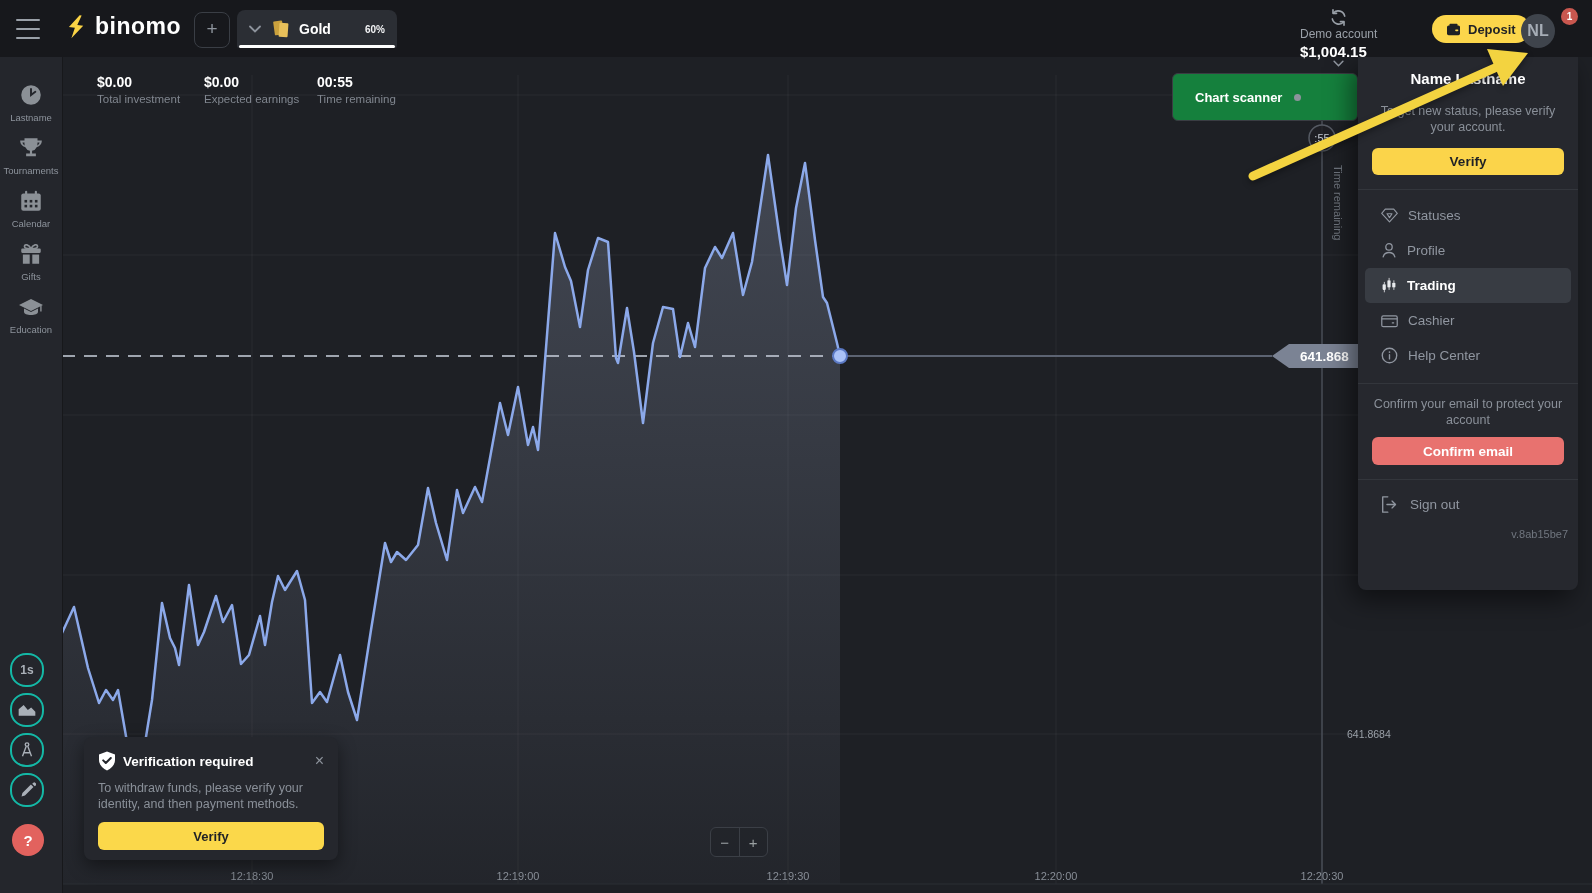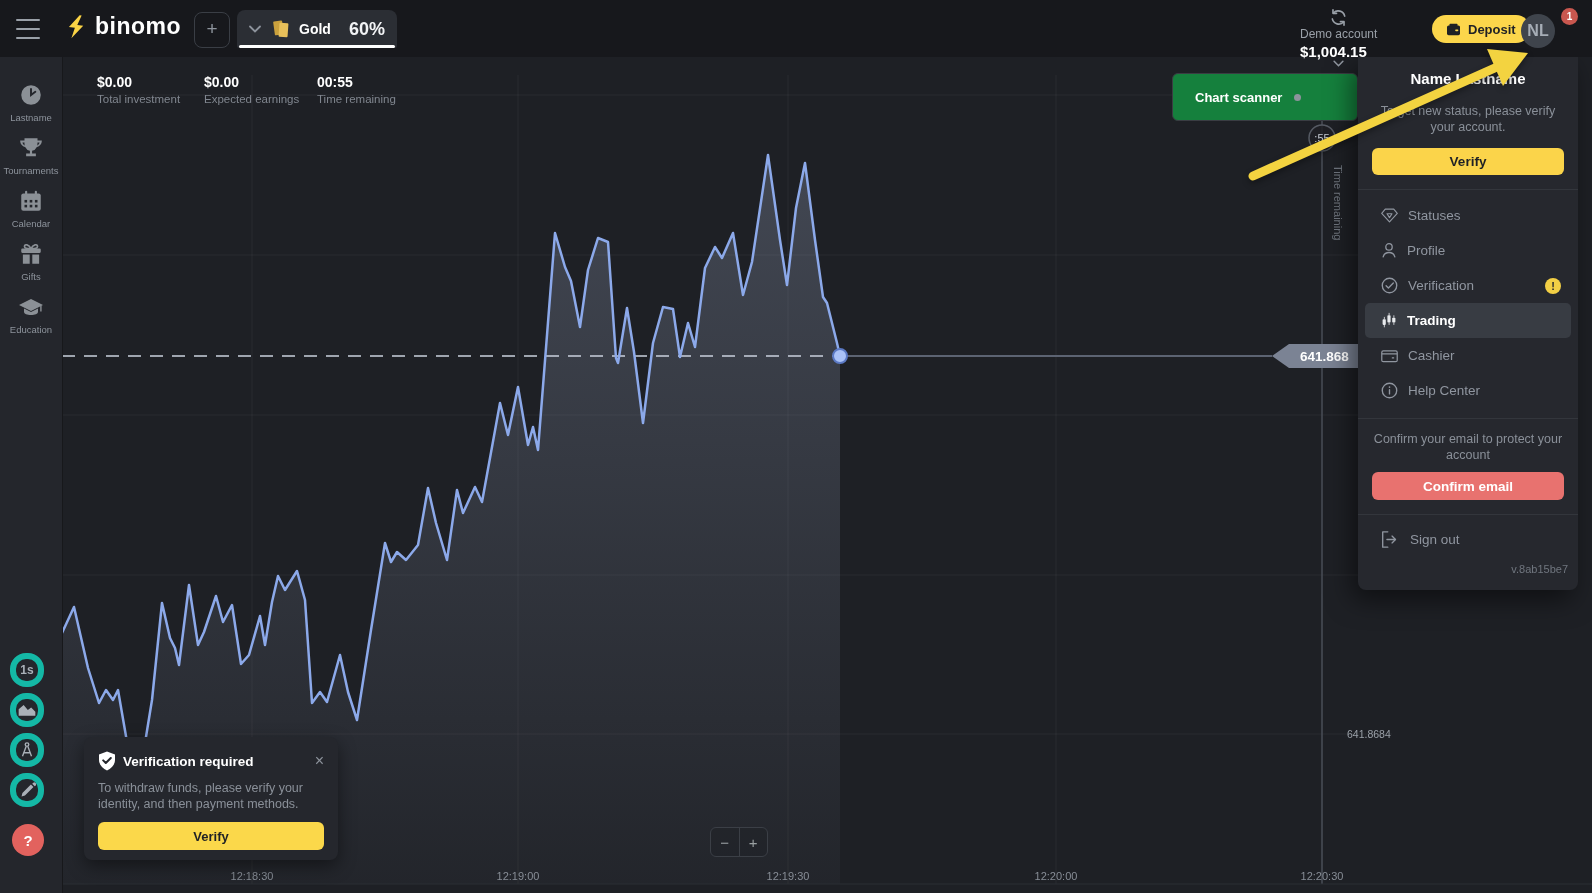--- a/index.html
+++ b/index.html
@@ -13,36 +13,36 @@
   #hamburger{left:16px;top:19px;width:24px;height:20px;display:flex;flex-direction:column;justify-content:space-between;cursor:pointer;}
   #hamburger span{display:block;height:2px;background:#9aa0a8;border-radius:1px;}
   #logo{left:66px;top:13px;display:flex;align-items:center;gap:7px;}
   #logo .word{font-size:23px;font-weight:bold;letter-spacing:.5px;color:#fff;}
   #plus-btn{left:194px;top:12px;width:34px;height:34px;border:1px solid #3a3e45;border-radius:8px;
             color:#8d939c;font-size:19px;line-height:32px;text-align:center;cursor:pointer;}
   #asset-tab{left:237px;top:10px;width:160px;height:38px;background:#2b2e34;border-radius:8px 8px 2px 2px;
              display:flex;align-items:center;padding:0 12px;box-sizing:border-box;cursor:pointer;}
   #asset-tab .underline{position:absolute;left:2px;right:2px;bottom:0;height:3px;background:#fff;border-radius:2px;}
   #asset-name{font-size:14px;font-weight:bold;color:#fff;margin-left:8px;}
-  #asset-payout{font-size:18px;font-weight:bold;color:#f2f3f5;margin-left:auto;}
+  #asset-payout{font-size:10px;font-weight:bold;color:#f2f3f5;margin-left:auto;}
   #account{left:1300px;top:8px;display:flex;align-items:center;cursor:pointer;flex-direction:column;}
   #account .lbl{font-size:12px;color:#9aa0a8;}
   #account .bal{font-size:15px;font-weight:bold;color:#fff;margin-top:2px;}
   #deposit-btn{left:1432px;top:15px;height:28px;padding:0 14px;background:#fcd64b;border-radius:15px;
                display:flex;align-items:center;gap:7px;color:#1f2125;font-size:13px;font-weight:bold;cursor:pointer;}
   #avatar{left:1521px;top:14px;width:34px;height:34px;border-radius:50%;background:#3f444c;
           color:#a6adb6;font-size:16px;font-weight:bold;display:flex;align-items:center;justify-content:center;cursor:pointer;}
   #notif-badge{left:1561px;top:8px;width:17px;height:17px;border-radius:50%;background:#c9574f;
                color:#fff;font-size:10px;font-weight:bold;display:flex;align-items:center;justify-content:center;z-index:9;}
 
   
   #sidebar{left:0;top:57px;width:62px;height:836px;background:#24262c;border-right:1px solid #17181b;z-index:3;}
   .side-item{width:62px;display:flex;flex-direction:column;align-items:center;gap:4px;cursor:pointer;position:absolute;}
   .side-item .cap{font-size:9.5px;color:#8d939c;}
-  .tool-btn{position:absolute;left:10px;width:34px;height:34px;border:6px solid #14b8a6;border-radius:16px;
+  .tool-btn{position:absolute;left:10px;width:34px;height:34px;border:2px solid #14b8a6;border-radius:16px;
             display:flex;align-items:center;justify-content:center;color:#aab0b8;font-size:12px;font-weight:bold;cursor:pointer;box-sizing:border-box;}
   #help-btn{position:absolute;left:12px;top:767px;width:32px;height:32px;border-radius:50%;background:#e2625e;
             color:#fff;font-size:15px;font-weight:bold;display:flex;align-items:center;justify-content:center;cursor:pointer;}
 
   
   .stat{z-index:2;}
   .stat .v{font-size:14px;font-weight:bold;color:#fff;}
   .stat .l{font-size:11.5px;color:#80868f;margin-top:3px;}
 
   
@@ -187,30 +187,20 @@
   </div>
   <div class="mi">
     <span>
         <svg width="16" height="17" viewBox="0 0 20 21" fill="none" stroke="#9096a0" stroke-width="1.6">
           <circle cx="10" cy="6" r="4"></circle>
           <path d="M2.5 19c1-4 4-6 7.5-6s6.5 2 7.5 6"></path>
         </svg>
       </span>
     <span class="lab">Profile</span>
   </div>
-  <div class="mi">
-    <span>
-        <svg width="17" height="17" viewBox="0 0 20 20" fill="none" stroke="#9096a0" stroke-width="1.6">
-          <circle cx="10" cy="10" r="8.5"></circle>
-          <path d="M6 10.3l2.7 2.7L14.5 7" stroke-linecap="round" stroke-linejoin="round"></path>
-        </svg>
-      </span>
-    <span class="lab">Verification</span>
-    <span class="badge">!</span>
-  </div>
   <div class="mi sel">
     <span>
         <svg width="16" height="17" viewBox="0 0 20 21" fill="#e8eaed">
           <rect x="2" y="9" width="4" height="7" rx="1"></rect>
           <rect x="3.6" y="6" width="1" height="3"></rect>
           <rect x="3.6" y="16" width="1" height="3"></rect>
           <rect x="8" y="4" width="4" height="9" rx="1"></rect>
           <rect x="9.6" y="1" width="1" height="3"></rect>
           <rect x="9.6" y="13" width="1" height="3"></rect>
           <rect x="14" y="7" width="4" height="6" rx="1"></rect>

